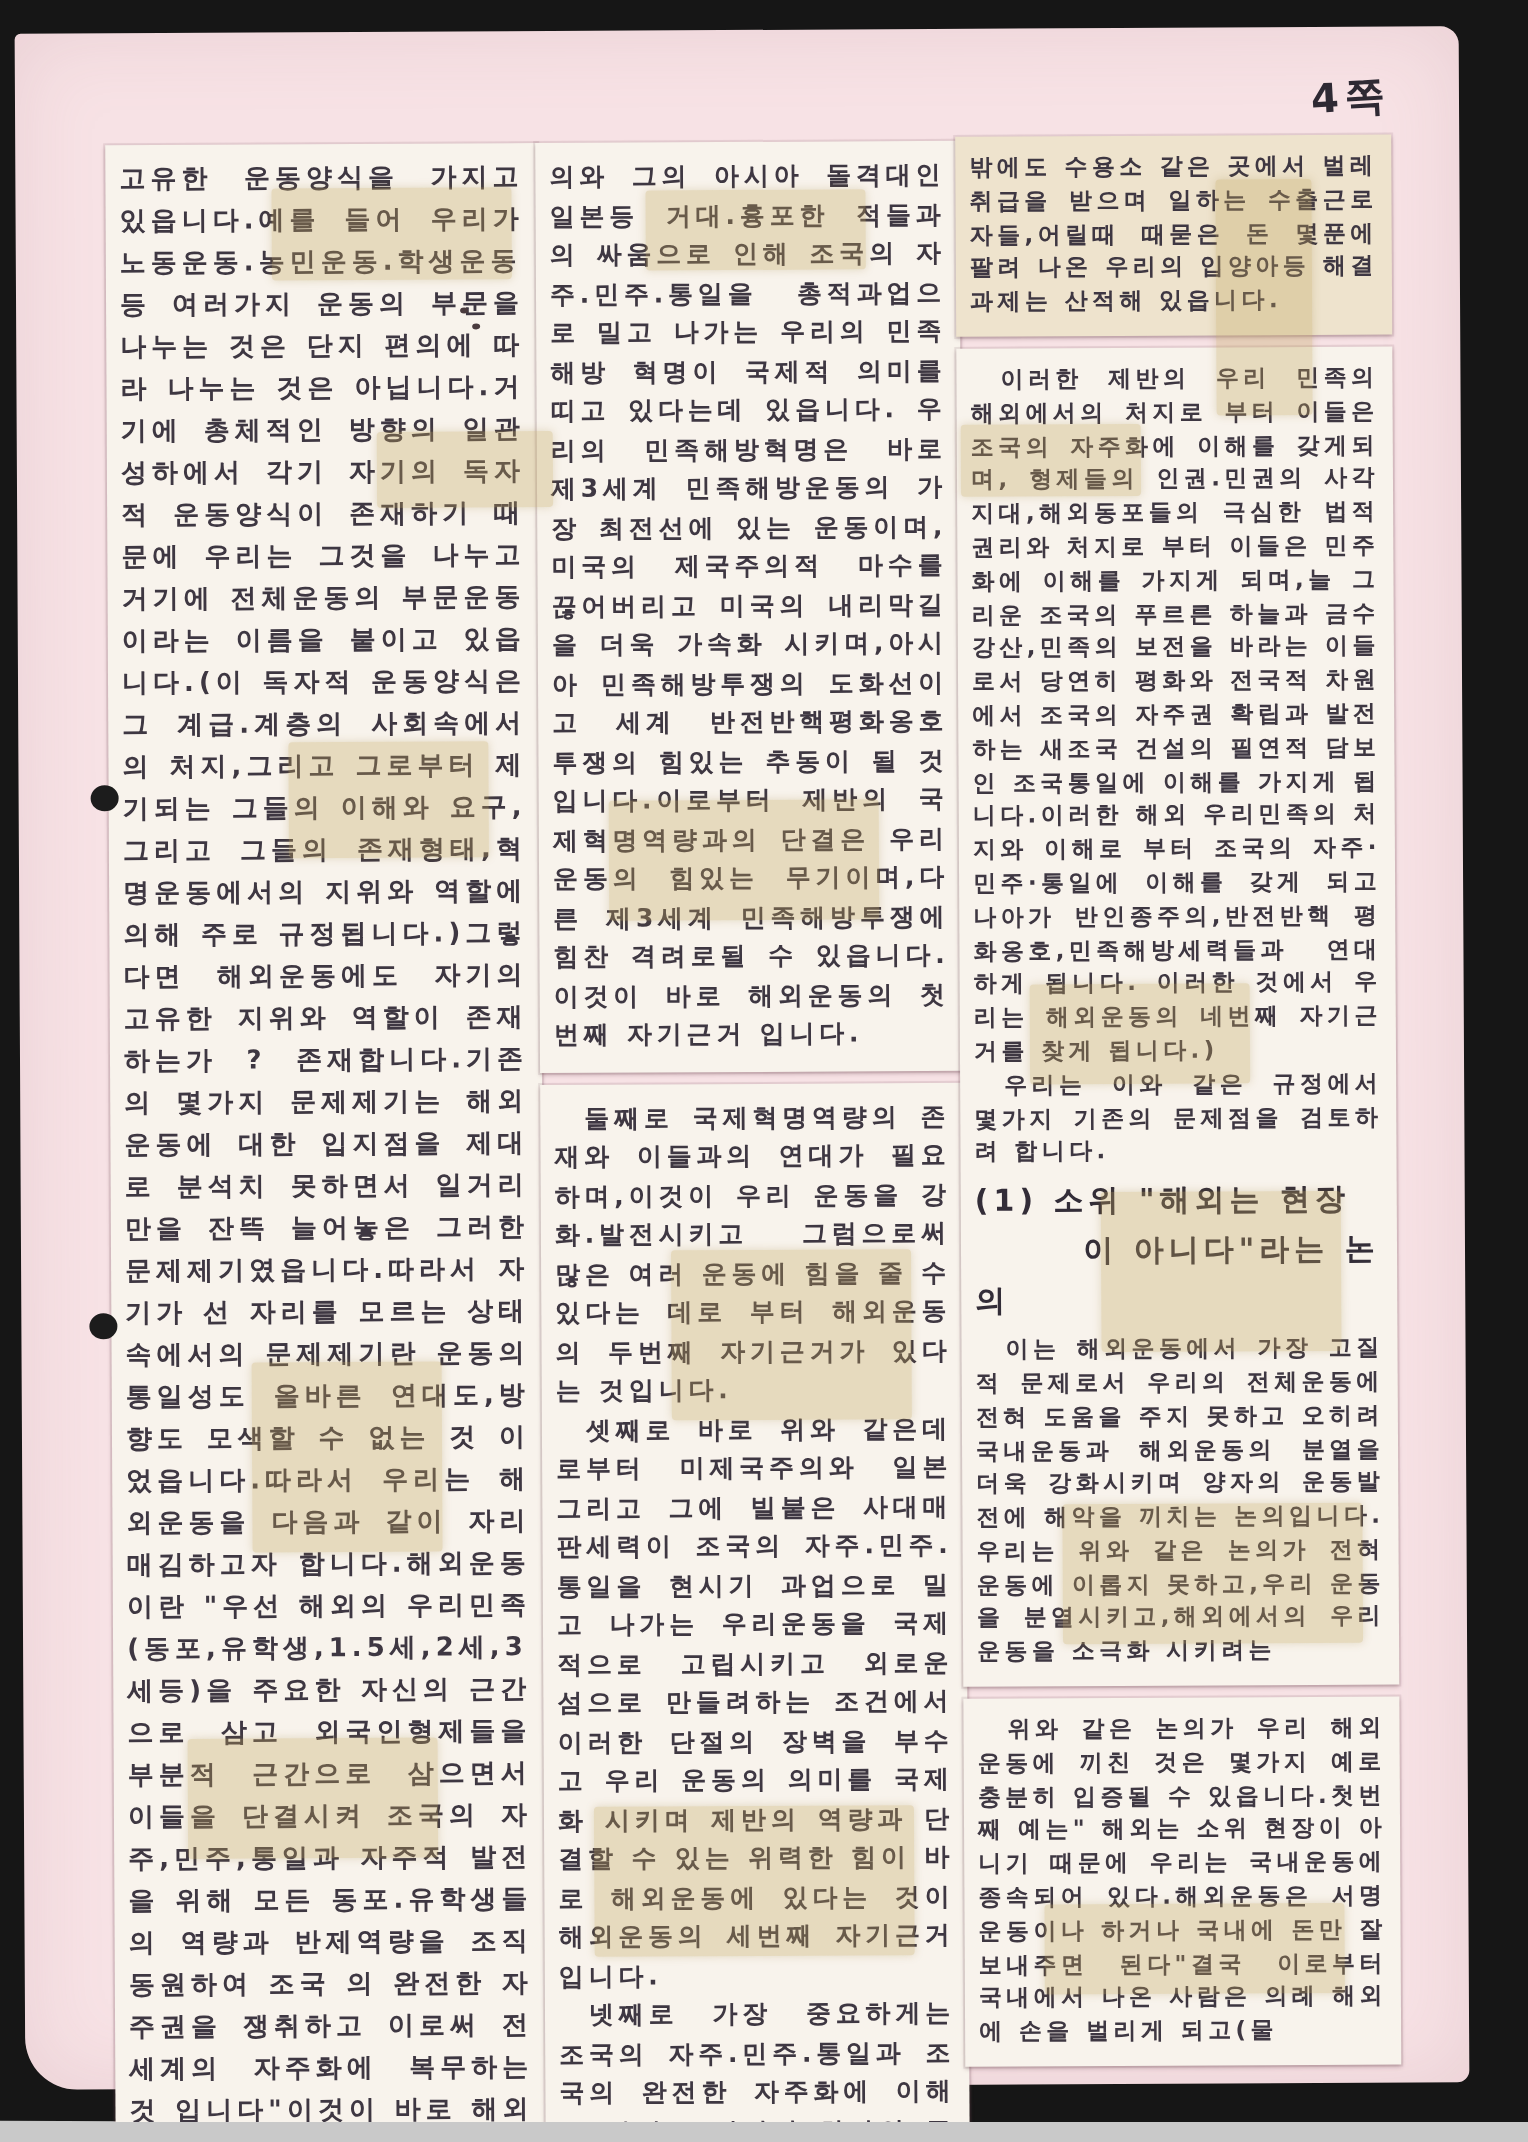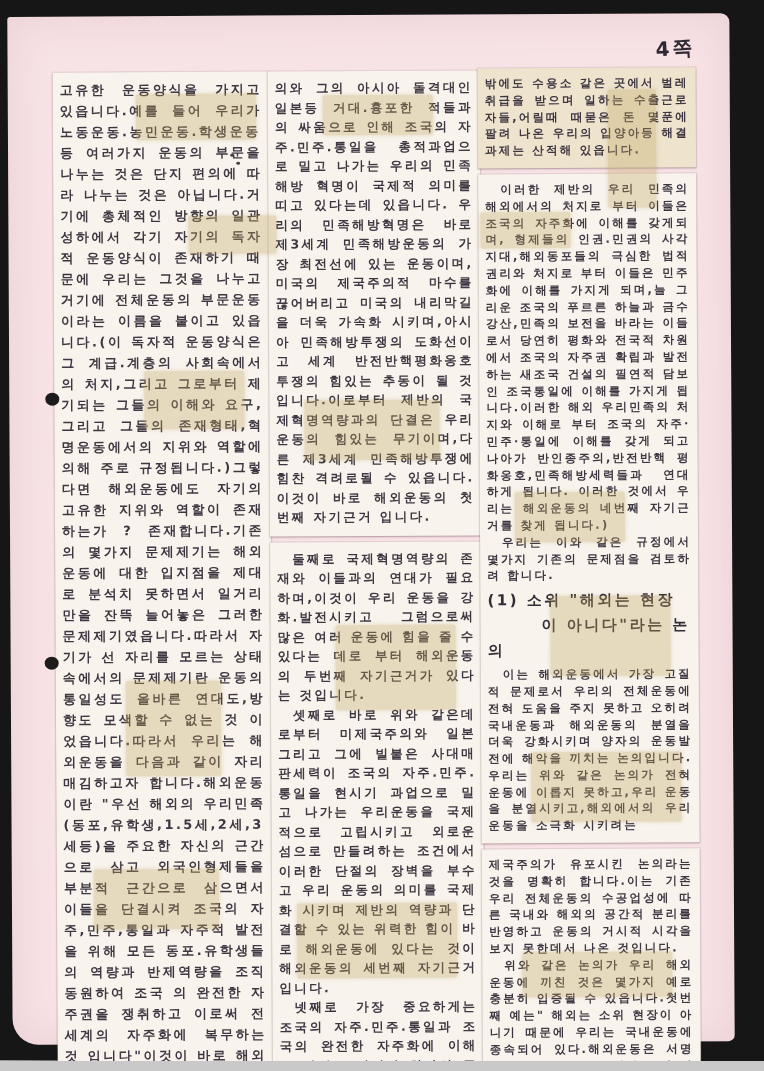--- a/index.html
+++ b/index.html
@@ -91,21 +91,20 @@
         <p class="para">밖에도 수용소 같은 곳에서 벌레 취급을 받으며 일하는 수출근로자들,어릴때 때묻은 돈 몇푼에 팔려 나온 우리의 입양아등 해결과제는 산적해 있읍니다.</p>
       </div>
       <div class="strip">
         <p class="para indent">이러한 제반의 우리 민족의 해외에서의 처지로 부터 이들은 조국의 자주화에 이해를 갖게되며, 형제들의 인권.민권의 사각지대,해외동포들의 극심한 법적 권리와 처지로 부터 이들은 민주화에 이해를 가지게 되며,늘 그리운 조국의 푸르른 하늘과 금수강산,민족의 보전을 바라는 이들로서 당연히 평화와 전국적 차원에서 조국의 자주권 확립과 발전하는 새조국 건설의 필연적 담보인 조국통일에 이해를 가지게 됩니다.이러한 해외 우리민족의 처지와 이해로 부터 조국의 자주·민주·통일에 이해를 갖게 되고 나아가 반인종주의,반전반핵 평화옹호,민족해방세력들과 연대하게 됩니다. 이러한 것에서 우리는 해외운동의 네번째 자기근거를 찾게 됩니다.)</p>
         <p class="para indent">우리는 이와 같은 규정에서 몇가지 기존의 문제점을 검토하려 합니다.</p>
         <p class="heading">(1) 소위 "해외는 현장
        이 아니다"라는 논의</p>
         <p class="para indent">이는 해외운동에서 가장 고질적 문제로서 우리의 전체운동에 전혀 도움을 주지 못하고 오히려 국내운동과 해외운동의 분열을 더욱 강화시키며 양자의 운동발전에 해악을 끼치는 논의입니다. 우리는 위와 같은 논의가 전혀 운동에 이롭지 못하고,우리 운동을 분열시키고,해외에서의 우리운동을 소극화 시키려는</p>
       </div>
       <div class="strip">
-        <p class="para">제국주의가 유포시킨 논의라는 것을 명확히 합니다.이는 기존 우리 전체운동의 수공업성에 따른 국내와 해외의 공간적 분리를 반영하고 운동의 거시적 시각을 보지 못한데서 나온 것입니다.</p>
         <p class="para indent">위와 같은 논의가 우리 해외운동에 끼친 것은 몇가지 예로 충분히 입증될 수 있읍니다.첫번째 예는" 해외는 소위 현장이 아니기 때문에 우리는 국내운동에 종속되어 있다.해외운동은 서명운동이나 하거나 국내에 돈만 잘 보내주면 된다"결국 이로부터 국내에서 나온 사람은 의례 해외에 손을 벌리게 되고(물</p>
       </div>
     </div>
 
   <div class="tape" style="left:128px;top:78px;width:120px;height:46px;"></div>
   <div class="tape" style="left:180px;top:200px;width:88px;height:38px;"></div>
   <div class="tape" style="left:135px;top:355px;width:100px;height:58px;"></div>
   <div class="tape" style="left:115px;top:665px;width:95px;height:95px;"></div>
   <div class="tape" style="left:82px;top:853px;width:125px;height:60px;"></div>
   <div class="tape" style="left:315px;top:80px;width:110px;height:40px;"></div>

